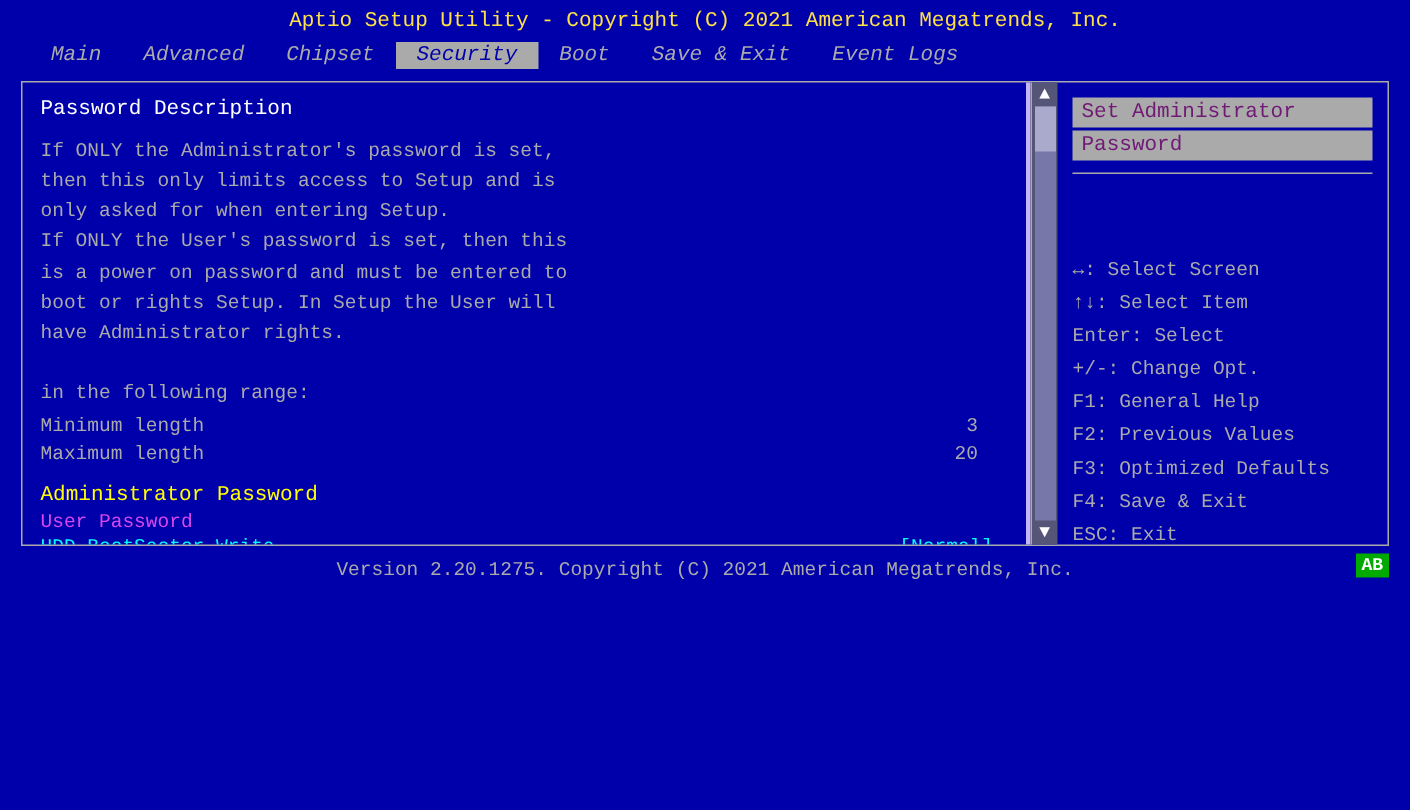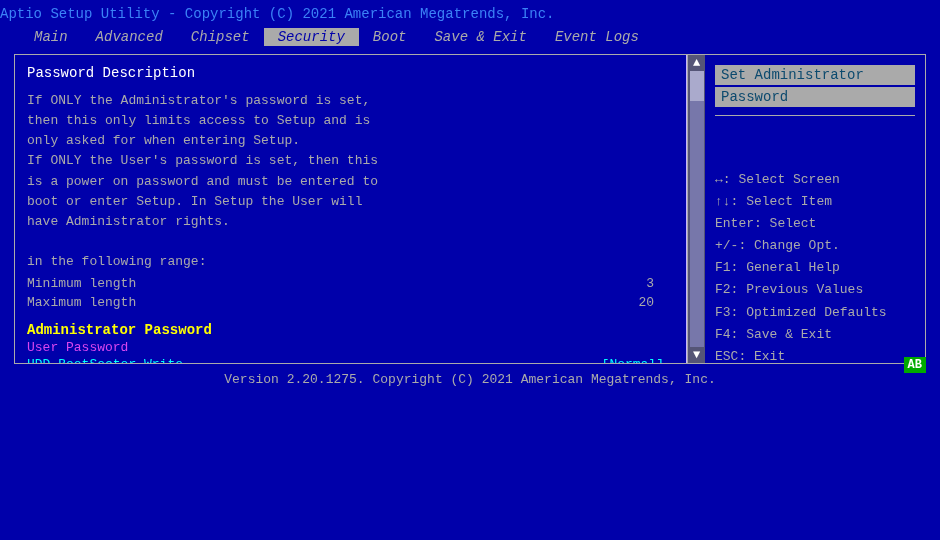--- a/index.html
+++ b/index.html
@@ -9,22 +9,22 @@
       background-color: #0000AA;
       font-family: 'Courier New', Courier, monospace;
       font-size: 14px;
       color: #AAAAAA;
       overflow: hidden;
     }
 
     
     #title-bar {
       background-color: #0000AA;
-      color: #3b82f6;
-      text-align: left;
+      color: #fde047;
+      text-align: center;
       padding: 6px 0 4px 0;
       font-size: 14px;
     }
 
     
     #menu-bar {
       display: flex;
       background-color: #0000AA;
       padding: 2px 0 4px 20px;
       gap: 0;
@@ -47,21 +47,21 @@
       margin: 4px 14px 4px 14px;
       border: 1px solid #AAAAAA;
       background-color: #0000AA;
       height: 310px;
     }
 
     
     #left-panel {
       flex: 1;
       padding: 10px 12px;
-      border-right: 1px solid #c4b5fd;
+      border-right: 3px solid #c4b5fd;
       overflow: hidden;
     }
 
     #left-panel .section-title {
       color: #FFFFFF;
       font-size: 14px;
       margin-bottom: 10px;
     }
 
     #left-panel .description {
@@ -81,21 +81,21 @@
       color: #AAAAAA;
     }
 
     #left-panel .label-row .value {
       color: #AAAAAA;
       margin-right: 20px;
     }
 
     #left-panel .section-header {
       color: #FFFF00;
-      font-weight: bold;
+      font-weight: normal;
       margin-top: 12px;
       margin-bottom: 2px;
       font-size: 14px;
     }
 
     #left-panel .clickable-item {
       color: #d946ef;
       font-size: 13px;
       cursor: pointer;
       margin-top: 2px;
@@ -152,21 +152,21 @@
     
     #right-panel {
       width: 220px;
       padding: 10px 10px;
       display: flex;
       flex-direction: column;
     }
 
     #right-panel .highlighted-item {
       background-color: #AAAAAA;
-      color: #0c4a6e;
+      color: #701a75;
       font-size: 14px;
       padding: 2px 6px;
       margin-bottom: 2px;
     }
 
     #right-panel .divider {
       border-top: 1px solid #AAAAAA;
       margin: 6px 0;
     }
 
@@ -184,21 +184,21 @@
       text-align: center;
       padding: 4px 0 2px 0;
       font-size: 13px;
       margin: 0 14px;
       position: relative;
     }
 
     #ab-badge {
       position: absolute;
       right: 0;
-      bottom: 16px;
+      bottom: 4px;
       background-color: #00AA00;
       color: #FFFFFF;
       font-size: 12px;
       font-weight: bold;
       padding: 1px 4px;
     }
 
     
     #bottom-area {
       height: 140px;
@@ -225,21 +225,21 @@
 <div id="main-content">
 
   <div id="left-panel">
     <div class="section-title">Password Description</div>
     <div class="description">
       <span>If ONLY the Administrator's password is set,</span><br>
       <span>then this only limits access to Setup and is</span><br>
       <span>only asked for when entering Setup.</span><br>
       <span>If ONLY the User's password is set, then this</span><br>
       <span>is a power on password and must be entered to</span><br>
-      <span>boot or enter Setup. In Setup the User will</span><br>
+      <span>boot or rights Setup. In Setup the User will</span><br>
       <span>have Administrator rights.</span><br>
       <br>
       <span>in the following range:</span>
     </div>
     <div class="label-row">
       <span class="label">Minimum length</span>
       <span class="value">3</span>
     </div>
     <div class="label-row">
       <span class="label">Maximum length</span>

